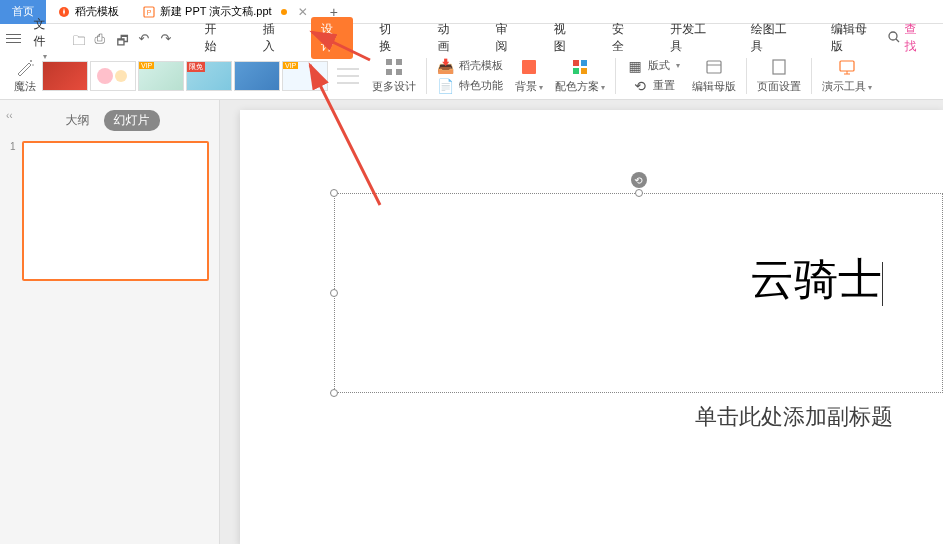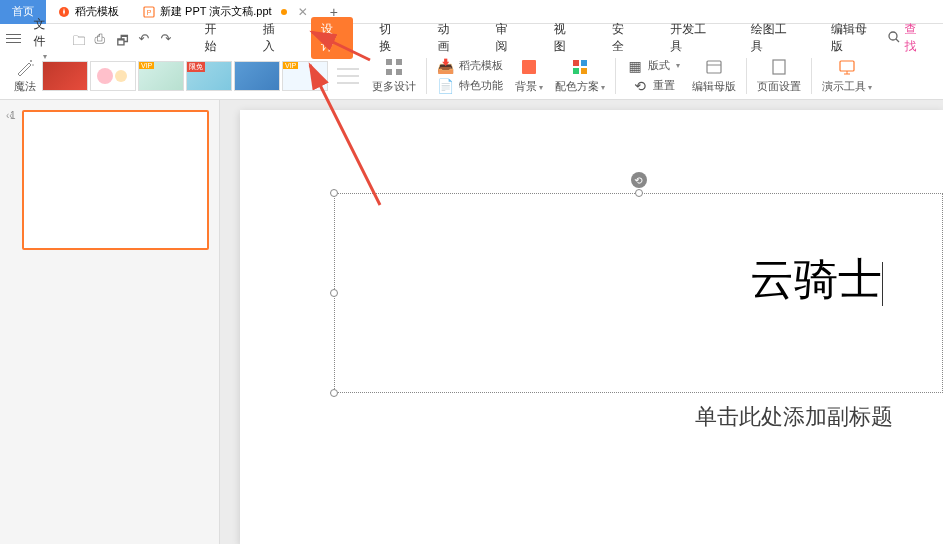--- a/index.html
+++ b/index.html
@@ -264,20 +264,24 @@
           <line x1="6" y1="16" x2="12" y2="16" stroke="#ff7a2e"></line>
         </svg>
     </span>
     <span class="ribbon-label"><span>演示工具</span><span class="tiny-arrow">▾</span></span>
   </div>
 </div>
 
 <div class="main">
   <div class="side-panel">
     <span class="side-collapse">‹‹</span>
+    <div class="side-tabs">
+      <div class="side-tab">大纲</div>
+      <div class="side-tab active">幻灯片</div>
+    </div>
     <div class="slide-thumb-wrap">
       <span class="slide-num">1</span>
       <div class="slide-thumb"></div>
     </div>
   </div>
   <div class="canvas-area">
     <div class="slide-canvas">
       <div class="title-box">
         <div class="rotate-handle">⟲</div>
         <div class="handle tl"></div>

